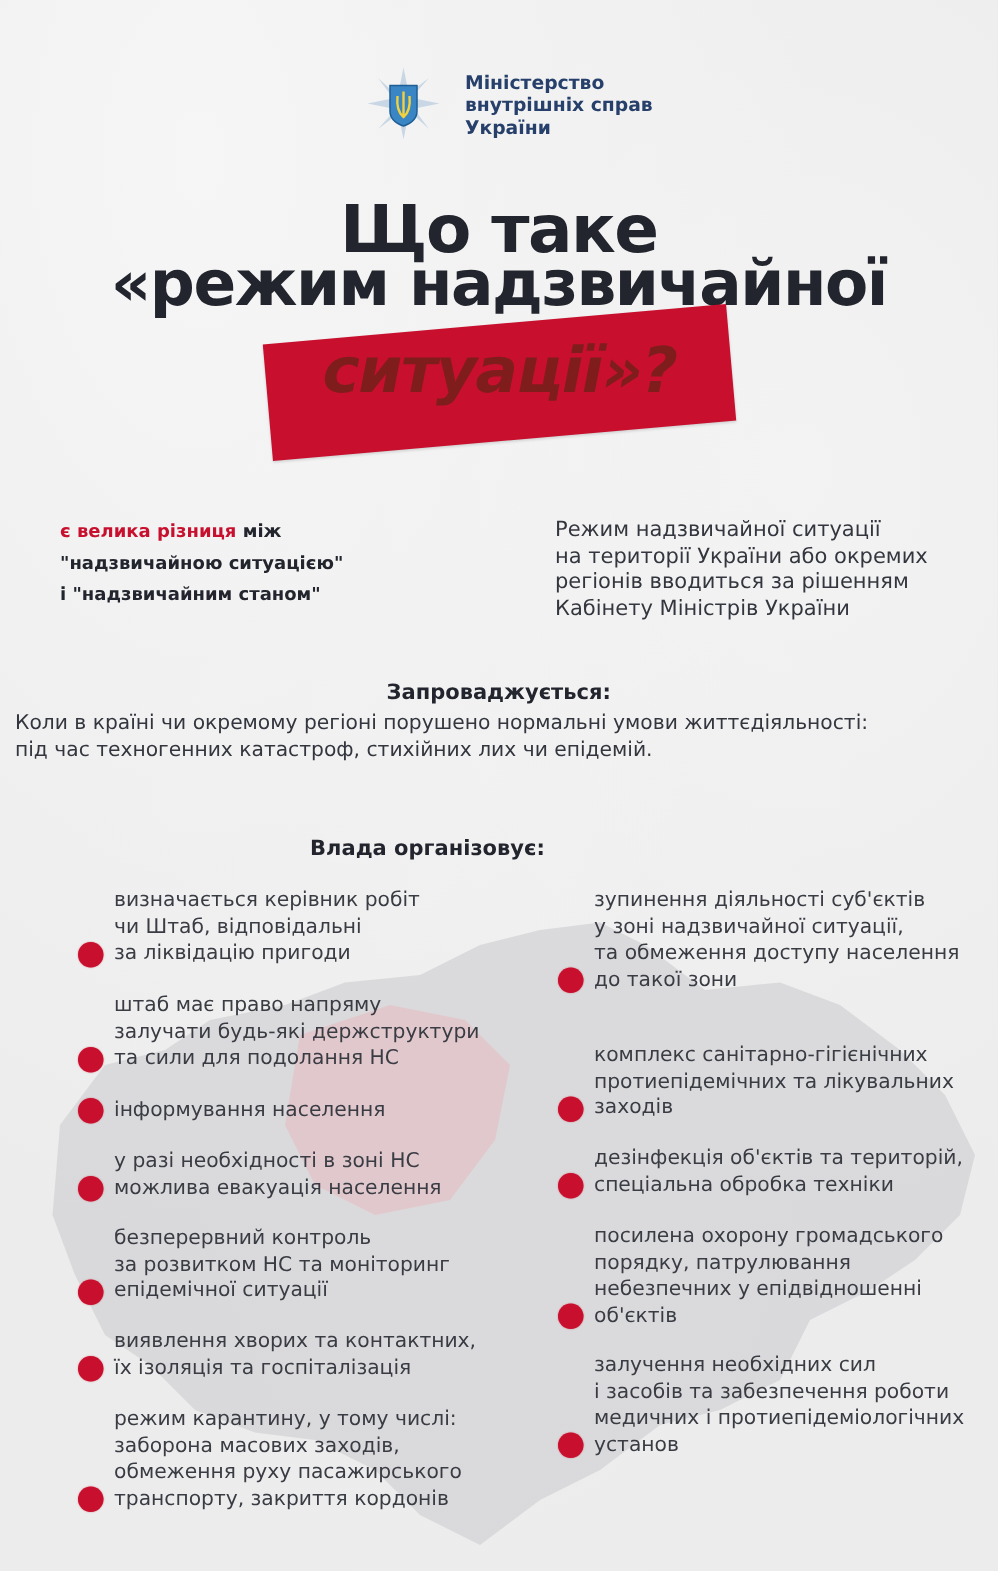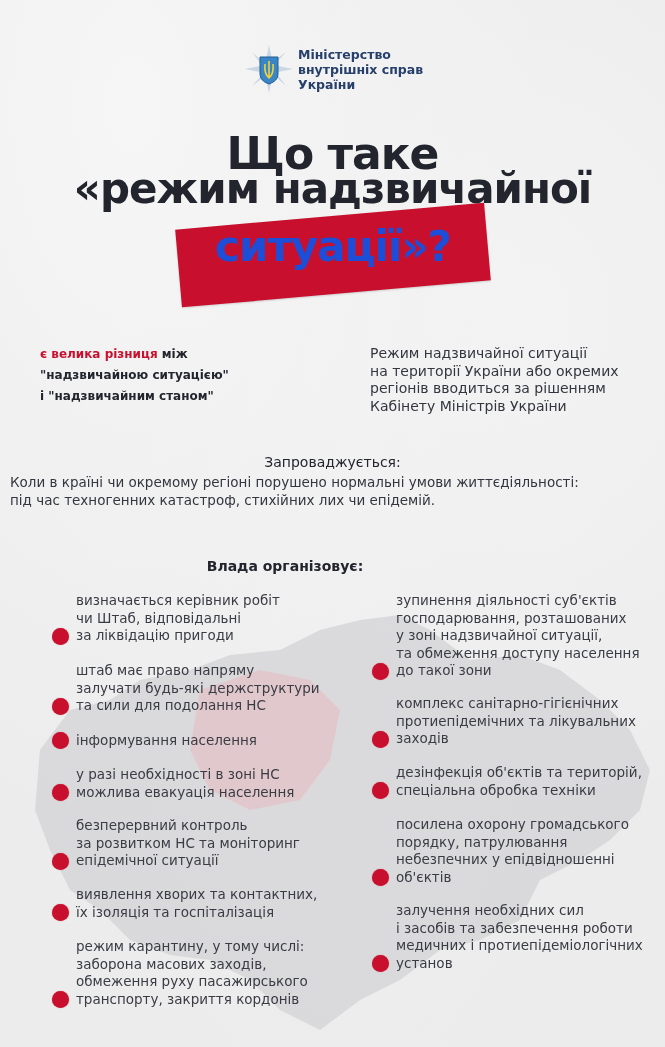--- a/index.html
+++ b/index.html
@@ -10,41 +10,41 @@
         radial-gradient(ellipse at 20% 10%, #f6f6f6 0%, rgba(246,246,246,0) 55%),
         radial-gradient(ellipse at 80% 30%, #f3f3f3 0%, rgba(243,243,243,0) 50%),
         radial-gradient(ellipse at 50% 60%, #eeeeee 0%, rgba(238,238,238,0) 60%);
       font-family: "DejaVu Sans", sans-serif;
       color: #2a2d35;
     }
     .map-bg { position: absolute; left: 0; top: 560px; width: 665px; height: 487px; z-index: 0; }
     .layer { position: relative; z-index: 1; }
 
     
-    .logo { position: absolute; left: 244px; top: 44px; display: flex; align-items: center; gap: 4px; }
+    .logo { position: absolute; left: 244px; top: 44px; display: flex; align-items: center; gap: 16px; }
     .emblem { width: 50px; height: 50px; }
     .ministry { font-family: "DejaVu Sans", sans-serif; font-weight: bold; font-size: 12.5px; line-height: 15px; color: #27406b; }
     .ministry div { white-space: nowrap; }
 
     
     .title-line { position: absolute; left: 0; width: 665px; text-align: center; font-family: "DejaVu Sans", sans-serif; font-weight: bold; color: #22252d; letter-spacing: -1px; }
     .t1 { top: 128px; font-size: 44px; }
     .t2 { top: 164px; font-size: 42px; }
     .banner { position: absolute; left: 178px; top: 216px; width: 310px; height: 78px; background: #c8102e; transform: rotate(-5deg); transform-origin: center; z-index: 1; box-shadow: 0 1px 2px rgba(0,0,0,0.15); }
-    .t3 { position: absolute; left: 178px; top: 222px; width: 310px; text-align: center; font-family: "DejaVu Sans", sans-serif; font-weight: bold; font-size: 42px; color: #1d4ed8; letter-spacing: -1px; z-index: 2; }
+    .t3 { position: absolute; left: 178px; top: 222px; width: 310px; text-align: center; font-family: "DejaVu Sans", sans-serif; font-weight: bold; font-size: 42px; color: #7f1d1d; letter-spacing: -1px; z-index: 2; font-style: italic; }
 
     
     .diff { position: absolute; left: 40px; top: 344px; width: 298px; font-weight: bold; font-size: 12px; line-height: 21px; color: #22252d; }
     .diff .red { color: #c8102e; }
     .diff div { white-space: nowrap; }
     .cabinet { position: absolute; left: 370px; top: 345px; width: 290px; font-size: 14px; line-height: 17.5px; color: #33363e; }
     .cabinet div { white-space: nowrap; }
 
     
-    .intro-h { position: absolute; left: 0; top: 454px; width: 665px; text-align: center; font-weight: normal; font-size: 14px; color: #22252d; }
+    .intro-h { position: absolute; left: 0; top: 454px; width: 665px; text-align: center; font-weight: bold; font-size: 14px; color: #22252d; }
     .intro-t { position: absolute; left: 10px; top: 473px; width: 645px; text-align: left; font-size: 13.5px; line-height: 18px; color: #33363e; }
 
     .auth-h { position: absolute; left: 0; top: 558px; width: 570px; text-align: center; font-weight: bold; font-size: 14px; color: #22252d; }
 
     .col { position: absolute; }
     .col-left { left: 38px; top: 592px; width: 300px; }
     .col-right { left: 358px; top: 592px; width: 300px; }
     .item { position: absolute; left: 14px; display: flex; align-items: flex-end; }
     .dot { width: 17px; height: 17px; border-radius: 50%; background: #c8102e; flex: 0 0 17px; margin-top: 1px; margin-right: 7px; box-shadow: 0 0 1px rgba(200,16,46,0.6); }
     .item-text { font-size: 13.5px; line-height: 17.5px; color: #3a3c44; }
@@ -162,21 +162,20 @@
         <div>транспорту, закриття кордонів</div>
       </div>
     </div>
   </div>
 
   <div class="col col-right">
     <div class="item" style="top:0px">
       <span class="dot"></span>
       <div class="item-text">
         <div>зупинення діяльності суб'єктів</div>
-        <div>господарювання, розташованих</div>
         <div>у зоні надзвичайної ситуації,</div>
         <div>та обмеження доступу населення</div>
         <div>до такої зони</div>
       </div>
     </div>
     <div class="item" style="top:103px">
       <span class="dot"></span>
       <div class="item-text">
         <div>комплекс санітарно-гігієнічних</div>
         <div>протиепідемічних та лікувальних</div>

